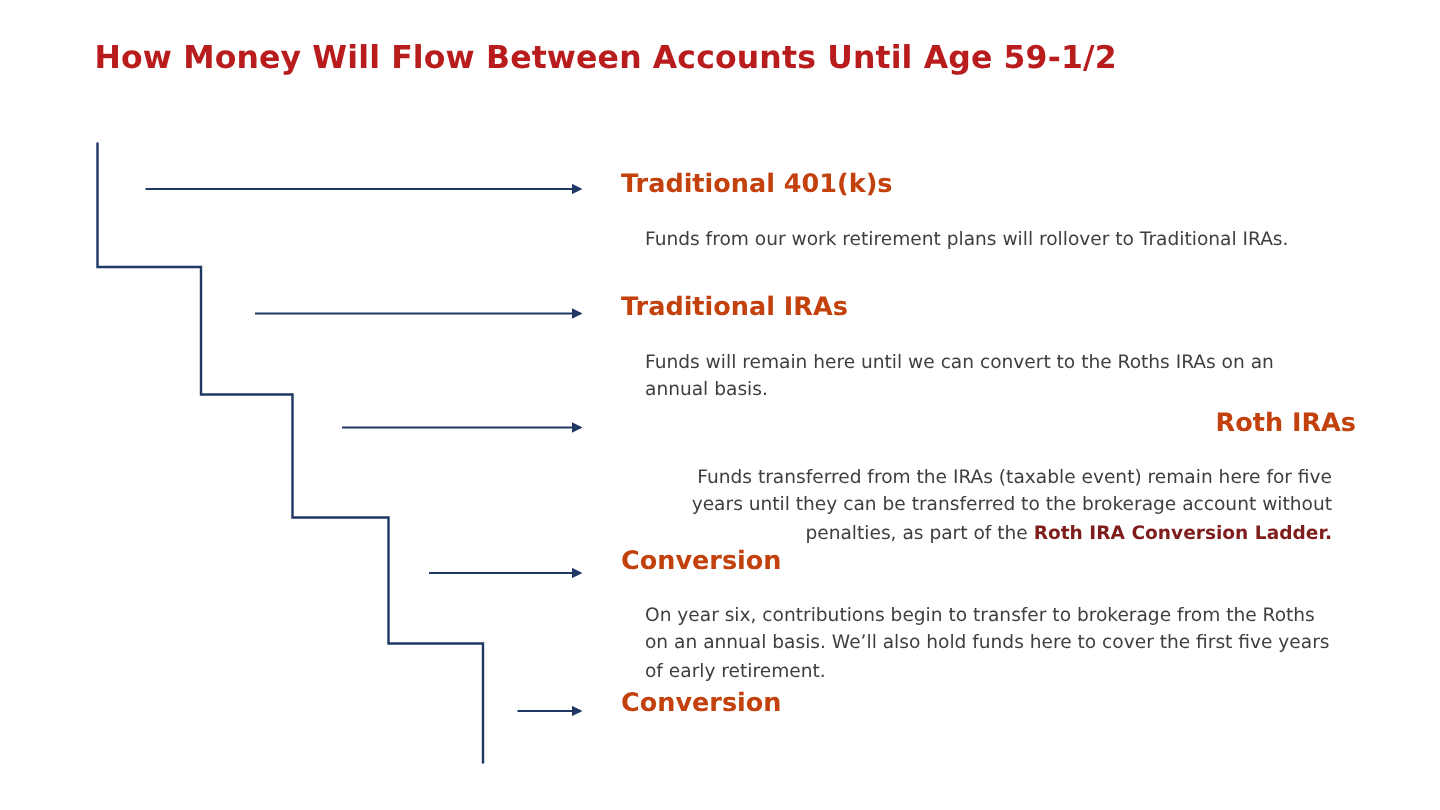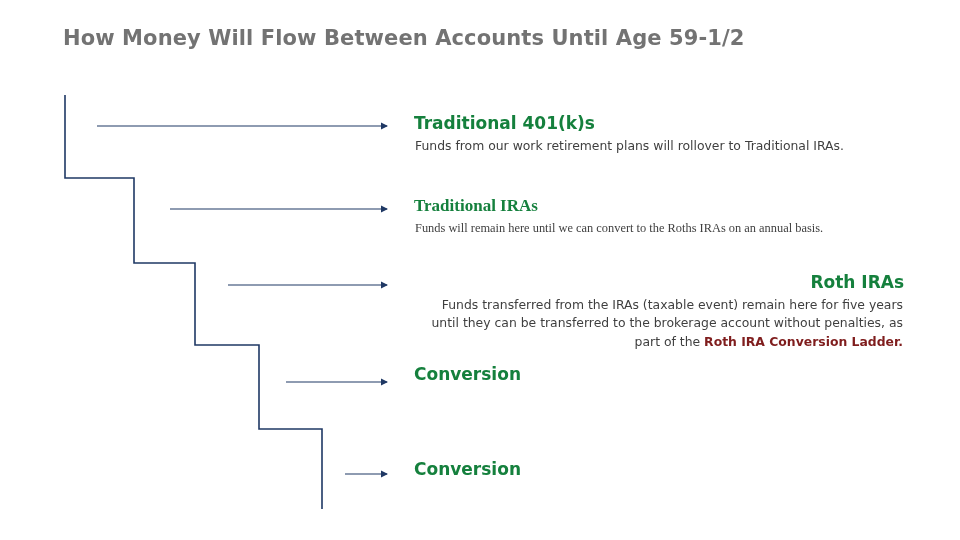--- a/index.html
+++ b/index.html
@@ -17,56 +17,56 @@
   #slide {
     position: absolute;
     inset: 0;
   }
   #title {
     position: absolute;
     left: 63px;
     top: 26px;
     font-size: 21px;
     font-weight: bold;
-    color: #737373;
+    color: #b91c1c;
     letter-spacing: 0.1px;
     white-space: nowrap;
   }
   #staircase {
     position: absolute;
     left: 0;
     top: 0;
     width: 960px;
     height: 540px;
     pointer-events: none;
   }
   .entry {
     position: absolute;
     left: 414px;
     width: 490px;
   }
   .entry-heading {
     font-size: 17px;
     font-weight: bold;
-    color: #15803d;
+    color: #c2410c;
     line-height: 1.15;
     margin: 0 0 3px 0;
   }
   .entry-body {
     font-size: 12.4px;
     color: #3f3f3f;
     line-height: 1.52;
-    margin: 1px;
+    margin: 16px;
   }
   .entry-body b {
     color: #7f1d1d;
     font-weight: bold;
   }
   #e0 { top: 114px; }
-  #e1 { top: 196px; font-family: Liberation Serif, serif; }
+  #e1 { top: 196px; }
   #e2 { top: 273px; text-align: right; }
   #e3 { top: 365px; }
   #e4 { top: 460px; }
 </style>
 </head>
 <body>
 
 <div id="slide">
 
   <div id="title">How Money Will Flow Between Accounts Until Age 59-1/2</div>
@@ -101,19 +101,20 @@
     <div class="entry-body">Funds will remain here until we can convert to the Roths IRAs on an annual basis.</div>
   </div>
 
   <div class="entry" id="e2">
     <div class="entry-heading">Roth IRAs</div>
     <div class="entry-body"><span>Funds transferred from the IRAs (taxable event) remain here for five years until they can be transferred to the brokerage account without penalties, as part of the </span><b>Roth IRA Conversion Ladder.</b></div>
   </div>
 
   <div class="entry" id="e3">
     <div class="entry-heading">Conversion</div>
+    <div class="entry-body">On year six, contributions begin to transfer to brokerage from the Roths on an annual basis. We’ll also hold funds here to cover the first five years of early retirement.</div>
   </div>
 
   <div class="entry" id="e4">
     <div class="entry-heading">Conversion</div>
   </div>
 
 </div>
 
 </body></html>

